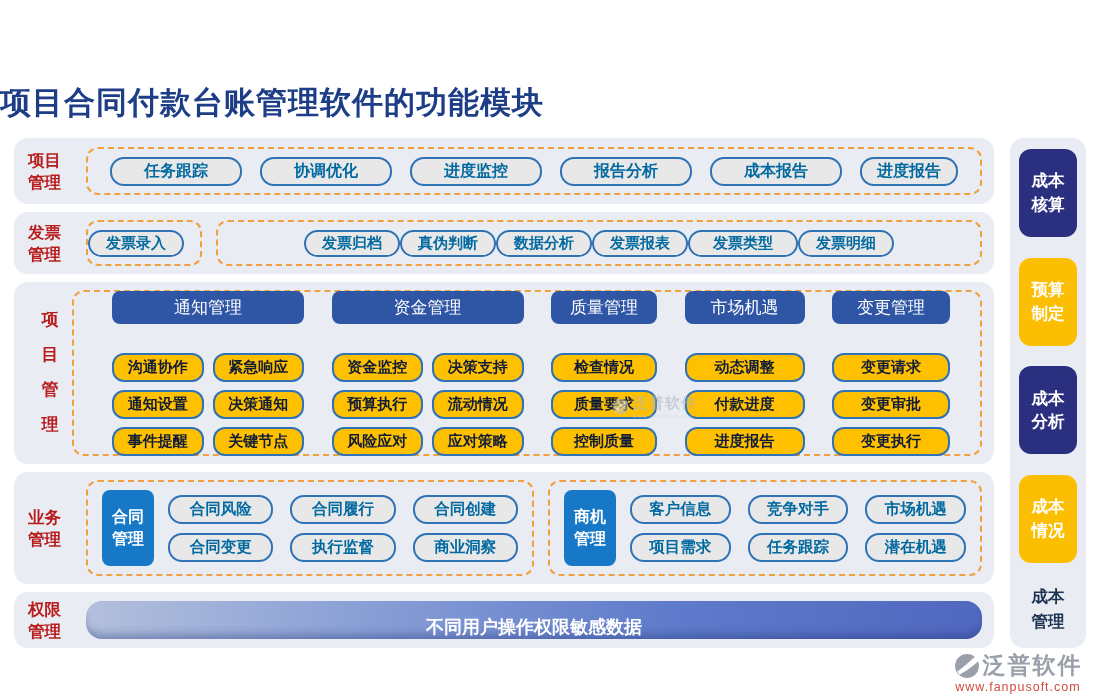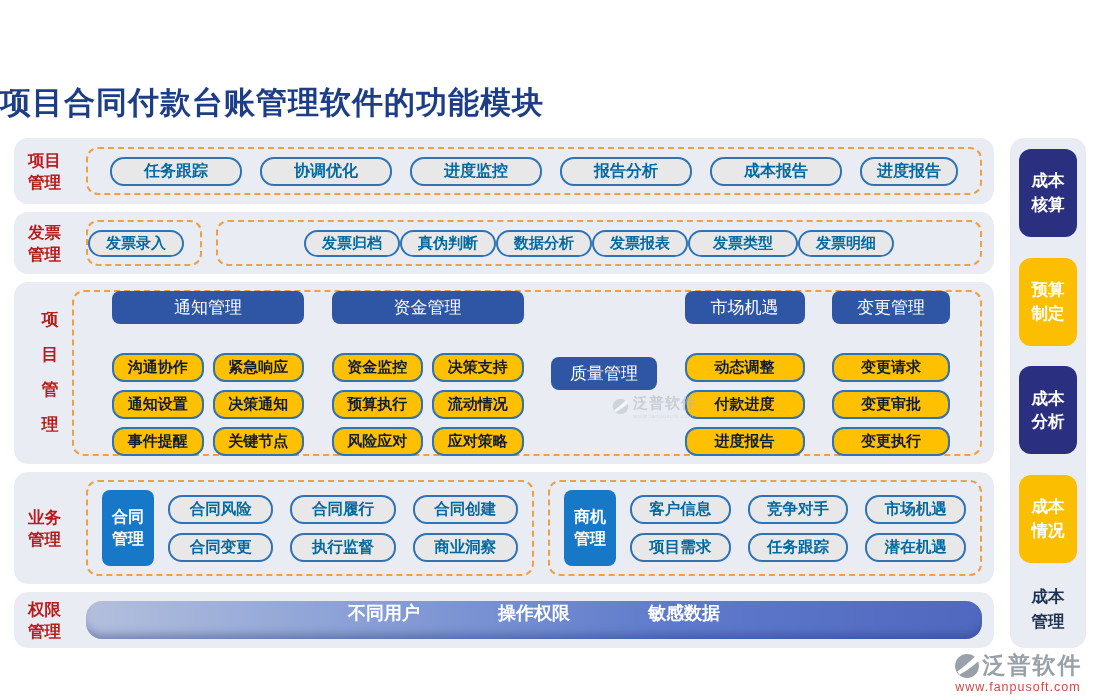--- a/index.html
+++ b/index.html
@@ -62,21 +62,21 @@
     display:flex; flex-direction:column; align-items:center; justify-content:center; text-align:center;
   }
   .grid3 { flex:1; display:grid; grid-template-columns:repeat(3,1fr); gap:9px 17px; }
   .grid3 .chip { font-size:15.5px; }
 
   
   .bar {
     flex:1; height:38px; border-radius:16px;
     background:linear-gradient(90deg,#b3bfdc 0%,#8aa0d6 30%,#5f7bcb 65%,#5068bf 100%);
     box-shadow:inset 0 -9px 10px -5px rgba(25,45,110,.4);
-    display:flex; align-items:flex-start; justify-content:center; gap:78px;
+    display:flex; align-items:flex-end; justify-content:center; 
     color:#fff; font-weight:bold; font-size:18px;
   }
 
   
   .side {
     width:76px; flex:none; background:#e9edf3; border-radius:14px;
     display:flex; flex-direction:column; align-items:center;
     justify-content:space-between; padding:11px 0 9px;
   }
   .side-btn {
@@ -169,20 +169,25 @@
             <div class="chip yellow">决策支持</div>
             <div class="chip yellow">预算执行</div>
             <div class="chip yellow">流动情况</div>
             <div class="chip yellow">风险应对</div>
             <div class="chip yellow">应对策略</div>
           </div>
         </div>
 
         <div class="col c3">
           <div class="col-header">质量管理</div>
+          <div class="grid g1">
+            <div class="chip yellow">检查情况</div>
+            <div class="chip yellow">质量要求</div>
+            <div class="chip yellow">控制质量</div>
+          </div>
         </div>
 
         <div class="col c4">
           <div class="col-header">市场机遇</div>
           <div class="grid g1">
             <div class="chip yellow">动态调整</div>
             <div class="chip yellow">付款进度</div>
             <div class="chip yellow">进度报告</div>
           </div>
         </div>

